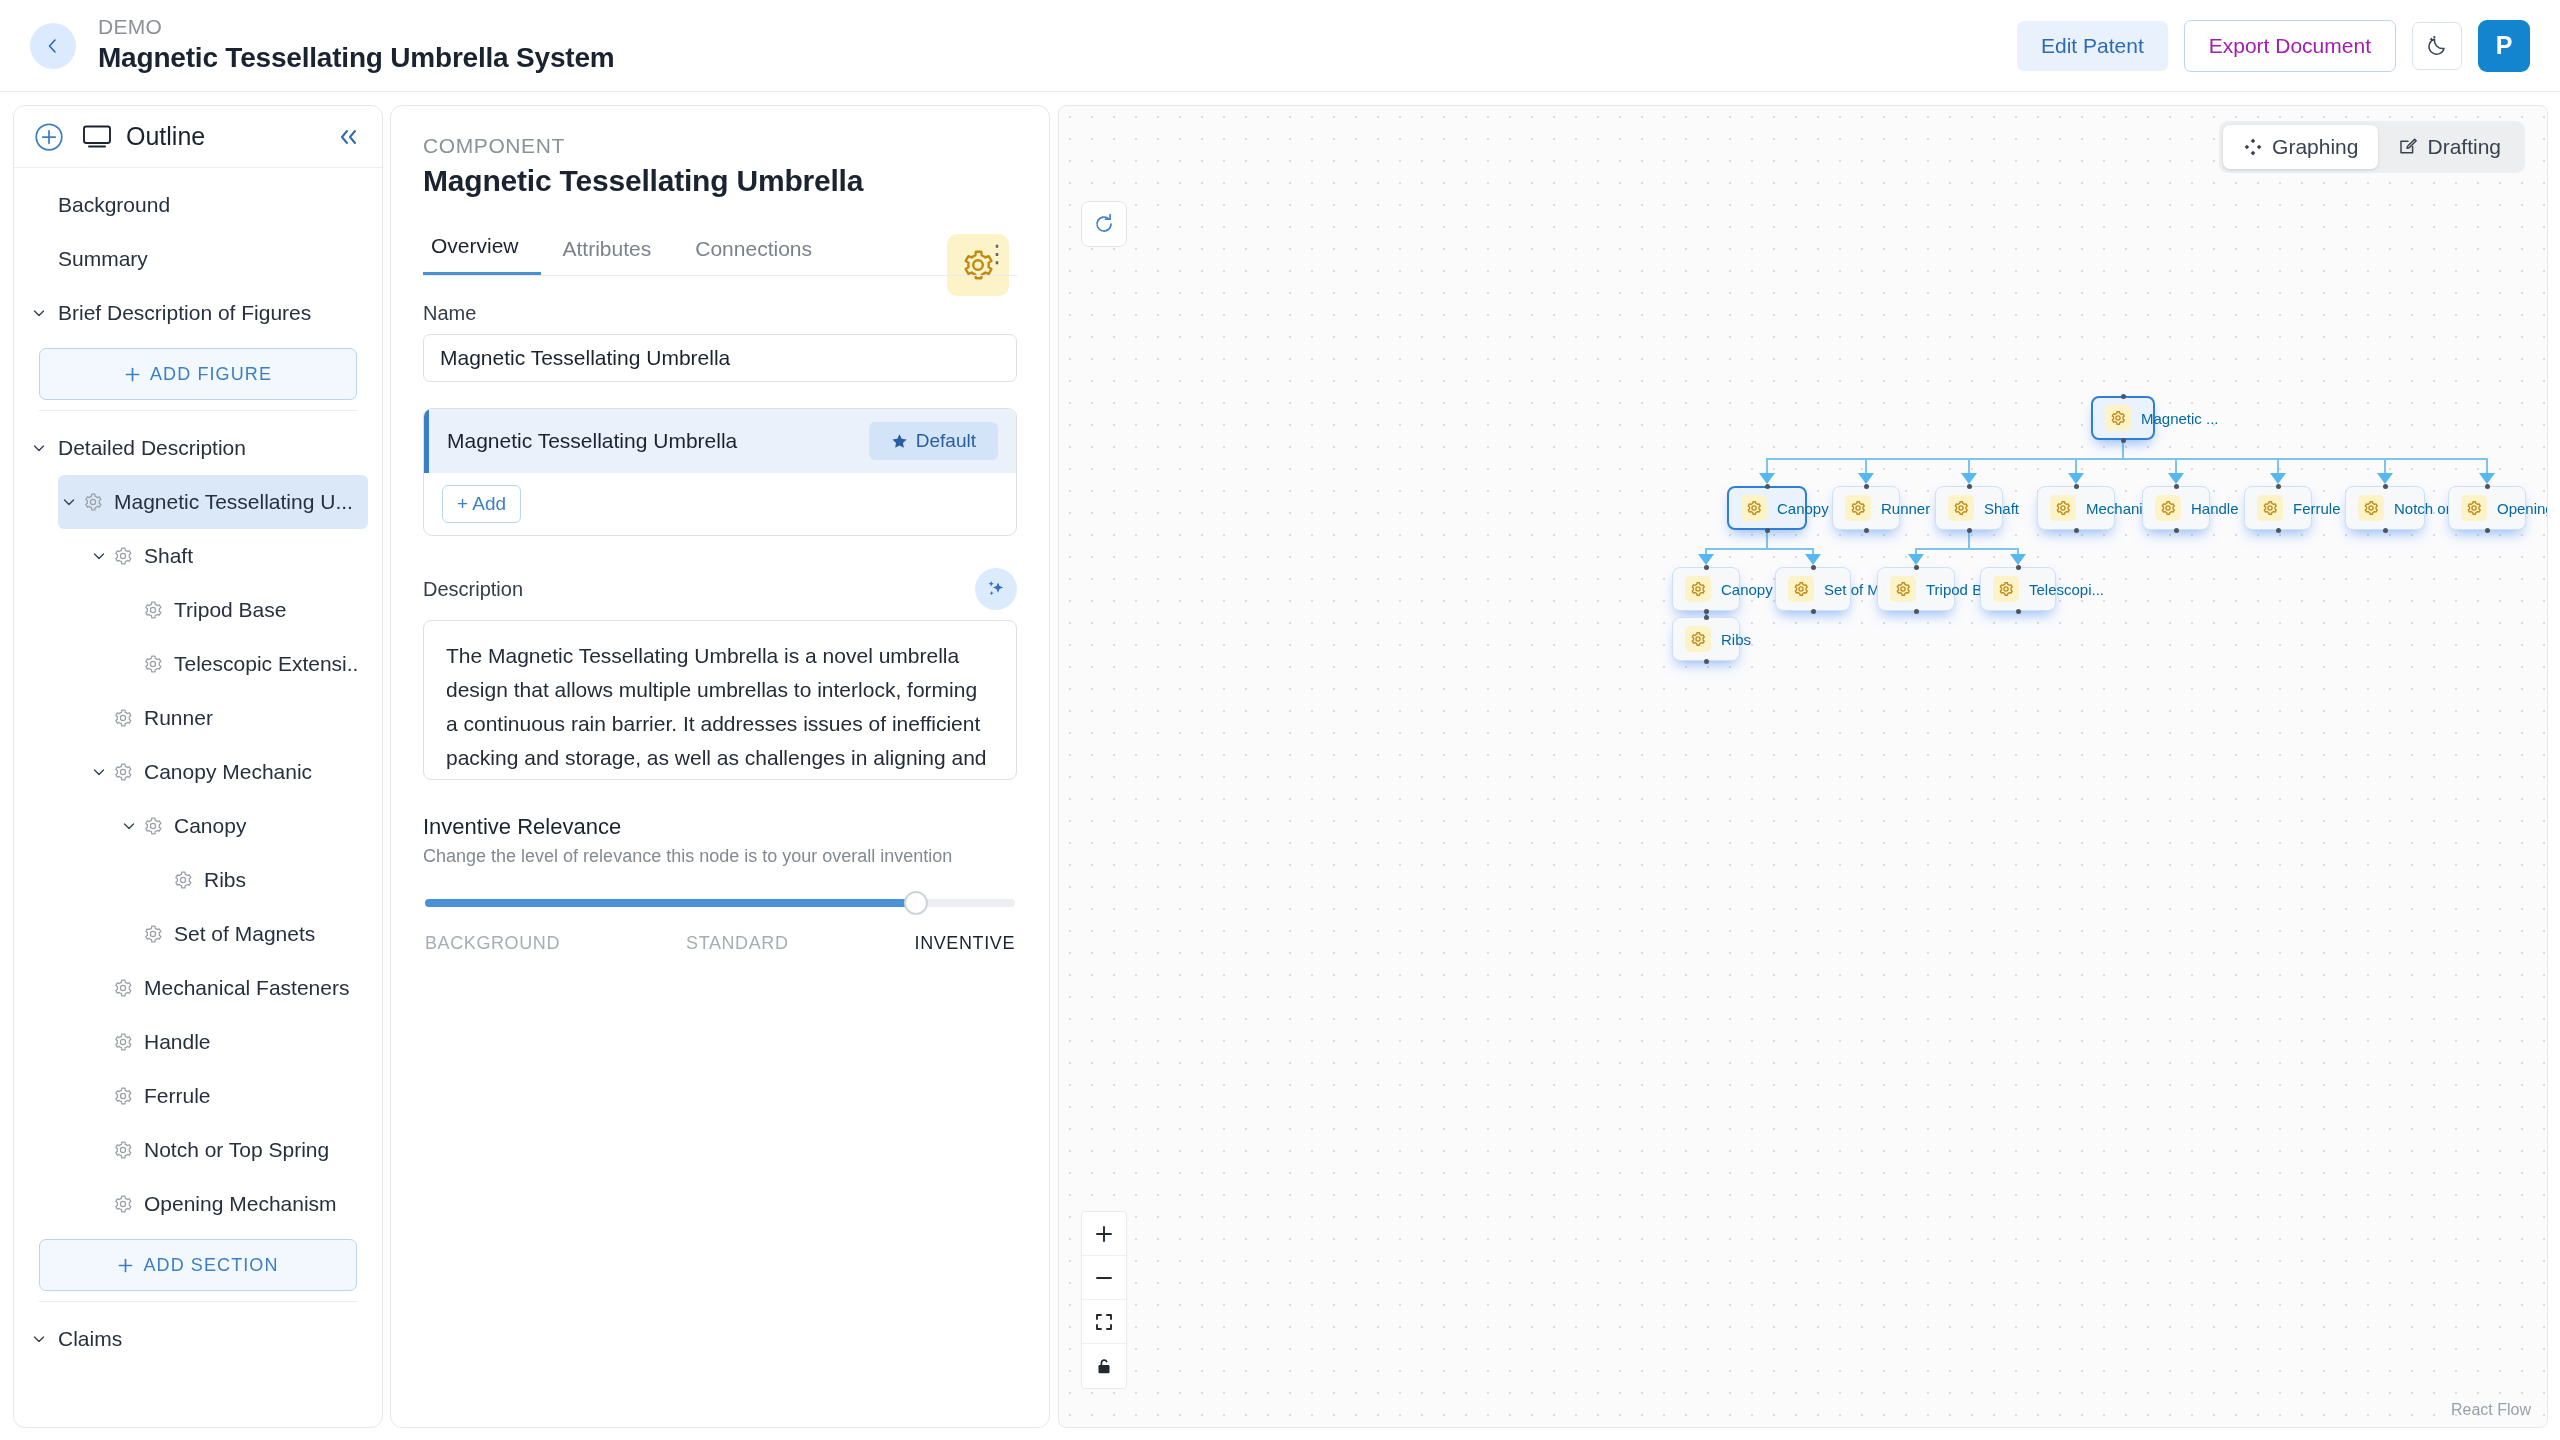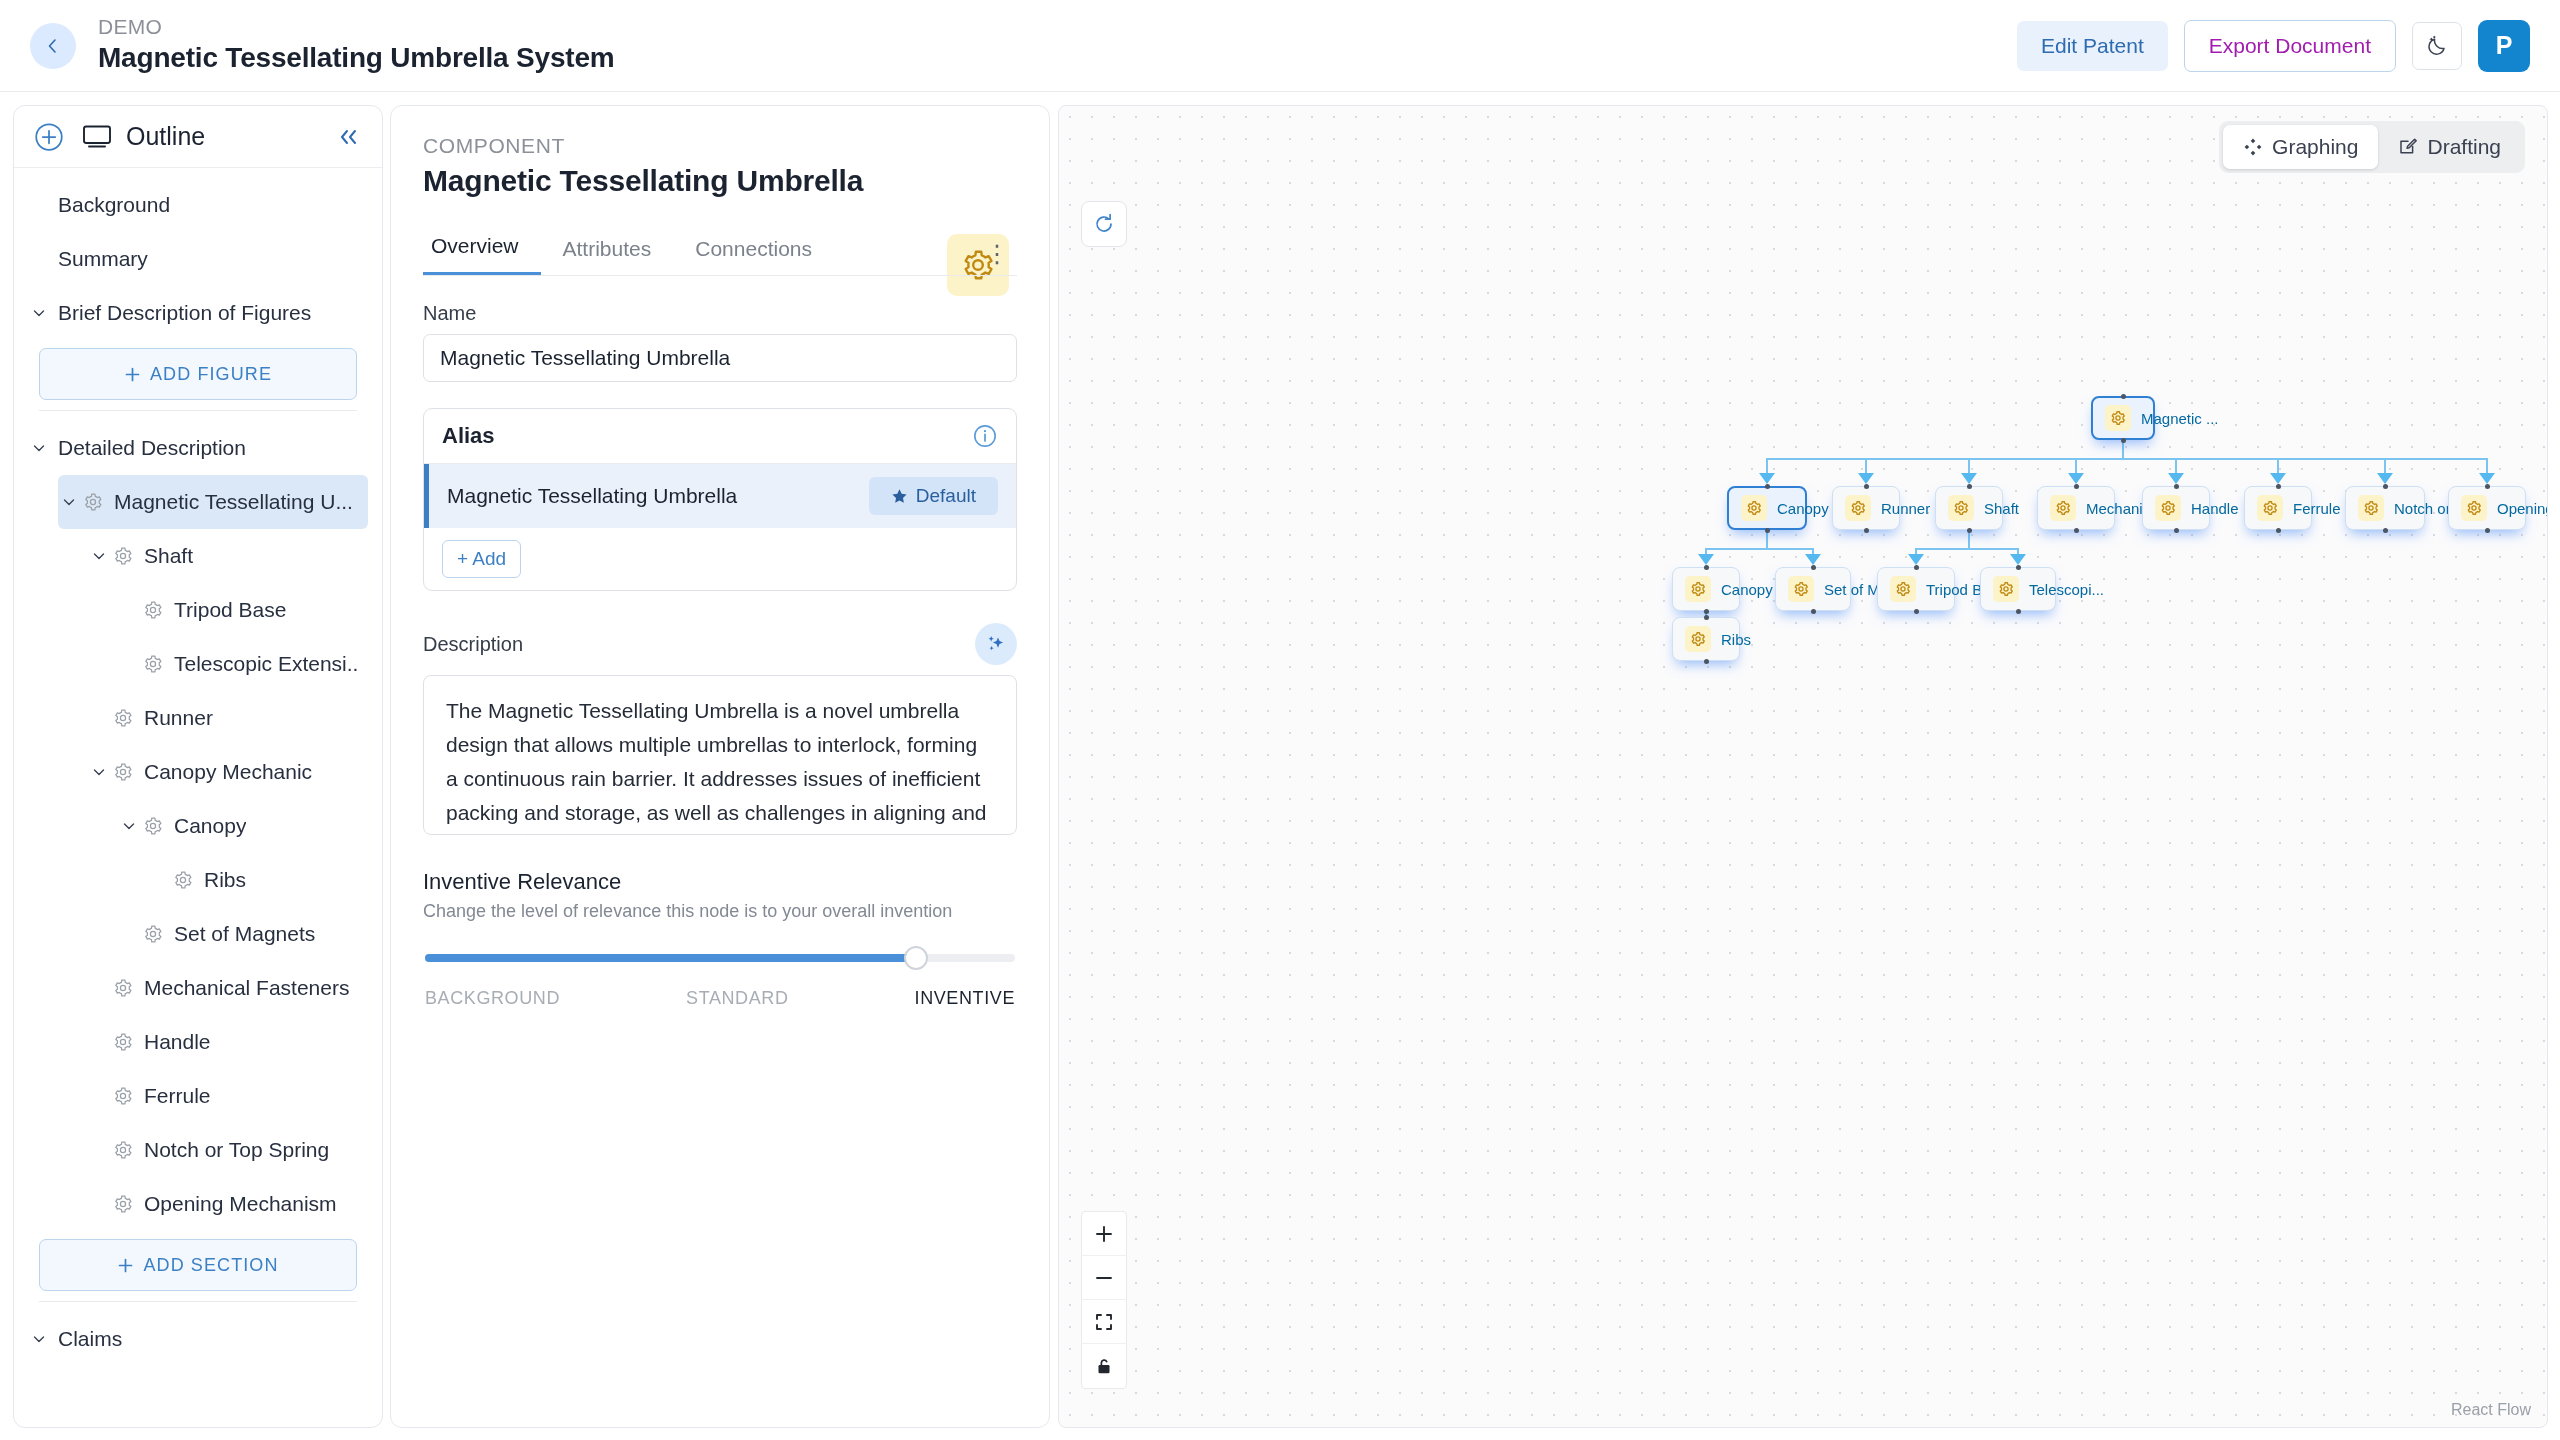--- a/index.html
+++ b/index.html
@@ -491,28 +491,20 @@
     <div class="tab active">Overview</div>
     <div class="tab">Attributes</div>
     <div class="tab">Connections</div>
     <div class="tab-menu">⋮</div>
   </div>
 
   <div class="field-label">Name</div>
   <input class="text-input" value="Magnetic Tessellating Umbrella" style="">
 
   <div class="alias-card">
-    <div class="alias-head">
-      <div class="alias-title">Alias</div>
-      <svg width="26" height="26" viewBox="0 0 24 24">
-        <circle cx="12" cy="12" r="9.4" fill="none" stroke="#5b9bd9" stroke-width="1.5"></circle>
-        <path d="M12 10.5v6" stroke="#5b9bd9" stroke-width="1.6" stroke-linecap="round"></path>
-        <circle cx="12" cy="7.6" r="1.05" fill="#5b9bd9"></circle>
-      </svg>
-    </div>
     <div class="alias-row">
       <div class="alias-name">Magnetic Tessellating Umbrella</div>
       <div class="default-chip">
         <svg width="17" height="17" viewBox="0 0 20 20">
           <path d="M10 1.6l2.55 5.3 5.75.77-4.2 4.03 1.05 5.72L10 14.66 4.85 17.42l1.05-5.72L1.7 7.67l5.75-.77z" fill="#2a5f9e"></path>
         </svg>
         <span>Default</span>
       </div>
     </div>
     <div class="alias-foot">

